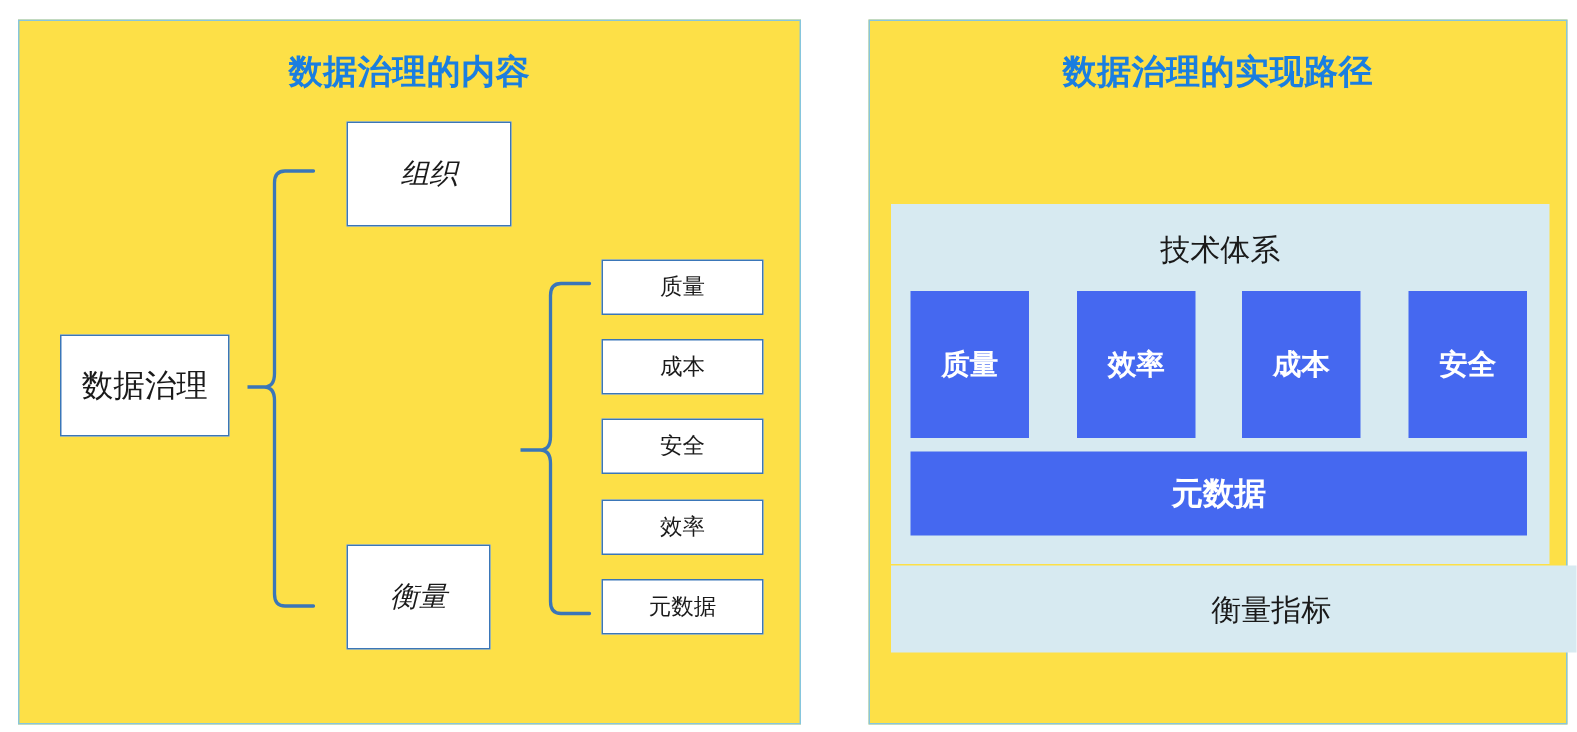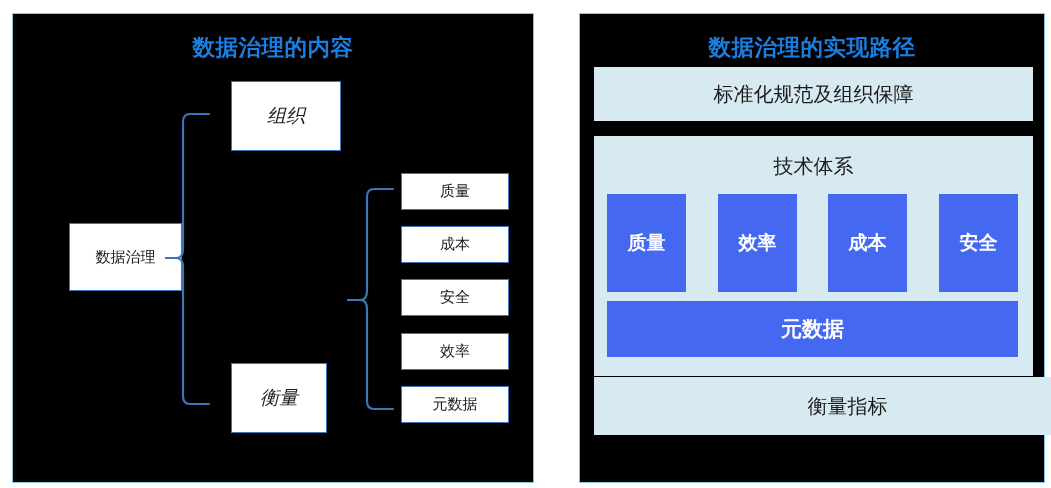--- a/index.html
+++ b/index.html
@@ -11,21 +11,21 @@
     width: 1051px;
     height: 488px;
     position: relative;
     font-family: "DejaVu Sans", "Liberation Sans", sans-serif;
     overflow: hidden;
   }
 
   .panel {
     position: absolute;
     border: 1.5px solid #86c6dd;
-    background: #000000;
+    background: #fde047;
     box-sizing: border-box;
     padding-left: 18px;
   }
   #panel-left  { left: 12px;  top: 13px; width: 522px; height: 470px; }
   #panel-right { left: 579px; top: 13px; width: 466px; height: 470px; }
 
   .panel-title {
     position: absolute;
     left: 0;
     width: 100%;
@@ -44,21 +44,21 @@
     position: absolute;
     border: 1.4px solid #3a76b8;
     background: #ffffff;
     box-sizing: border-box;
     display: flex;
     align-items: center;
     justify-content: center;
     color: #1a1a1a;
     white-space: nowrap;
   }
-  .tbox.root  { font-size: 15px; margin-left: 29px; }
+  .tbox.root  { font-size: 21px; }
   .tbox.mid   { font-size: 19px; font-style: italic; }
   .tbox.leaf  { font-size: 15px; }
 
   
   .brace {
     position: absolute;
     overflow: visible;
   }
 
   
@@ -135,23 +135,20 @@
   <div class="tbox leaf" style="left:388px; top:319px; width:108px; height:37px;">效率</div>
 
   <div class="tbox leaf" style="left:388px; top:372px; width:108px; height:37px;">元数据</div>
 
 </div>
 
 <div class="panel" id="panel-right">
 
   <div class="panel-title">数据治理的实现路径</div>
 
-  <div class="band" style="left:14px; top:53px; width:439px; height:54px;">
-    <div class="band-label" style="top:14px;">标准化规范及组织保障</div>
-  </div>
 
   <div class="band" style="left:14px; top:122px; width:439px; height:240px;">
     <div class="band-label" style="top:17px;">技术体系</div>
 
     <div class="blue-box" style="left:13px; top:58px; width:79px; height:98px;">质量</div>
 
     <div class="blue-box" style="left:124px; top:58px; width:79px; height:98px;">效率</div>
 
     <div class="blue-box" style="left:234px; top:58px; width:79px; height:98px;">成本</div>
 

